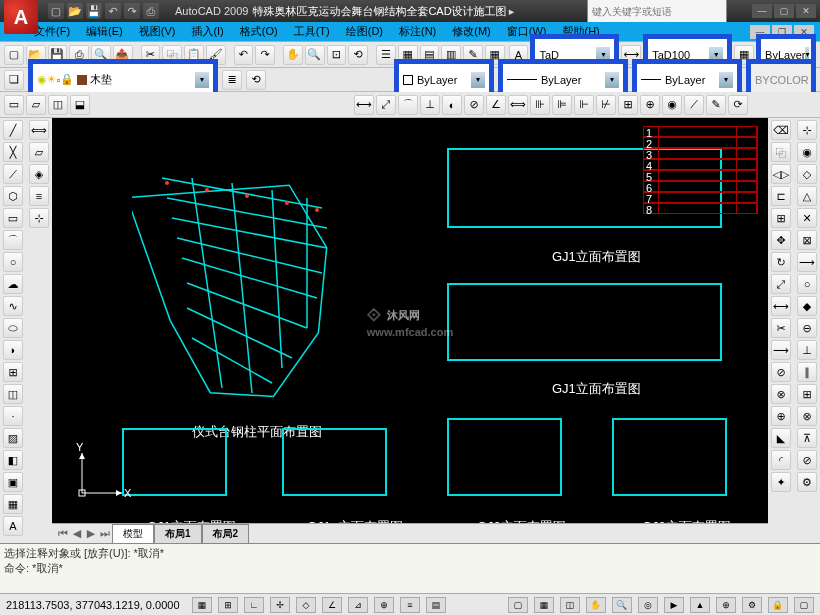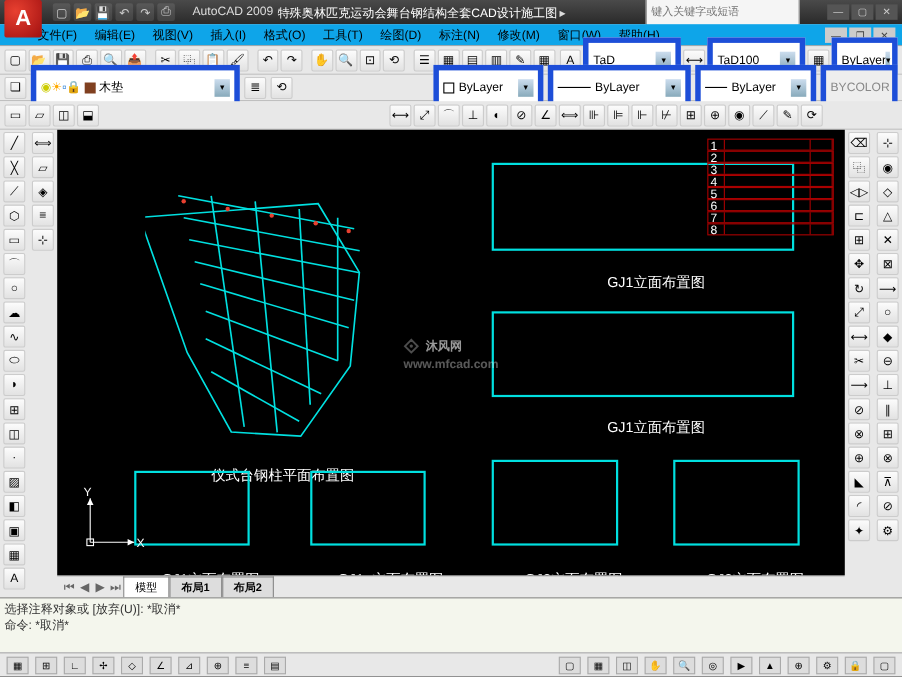--- a/index.html
+++ b/index.html
@@ -390,20 +390,21 @@
     <div class="vtbtn">⚙</div>
   </div>
 </div>
 
 <div class="cmd-area">
   <div class="cmd-line">选择注释对象或 [放弃(U)]: *取消*</div>
   <div class="cmd-line">命令: *取消*</div>
 </div>
 
 <div class="statusbar">
+  <span class="coord">218113.7503, 377043.1219, 0.0000</span>
   <div class="status-btn">▦</div>
   <div class="status-btn">⊞</div>
   <div class="status-btn">∟</div>
   <div class="status-btn">✢</div>
   <div class="status-btn">◇</div>
   <div class="status-btn">∠</div>
   <div class="status-btn">⊿</div>
   <div class="status-btn">⊕</div>
   <div class="status-btn">≡</div>
   <div class="status-btn">▤</div>

